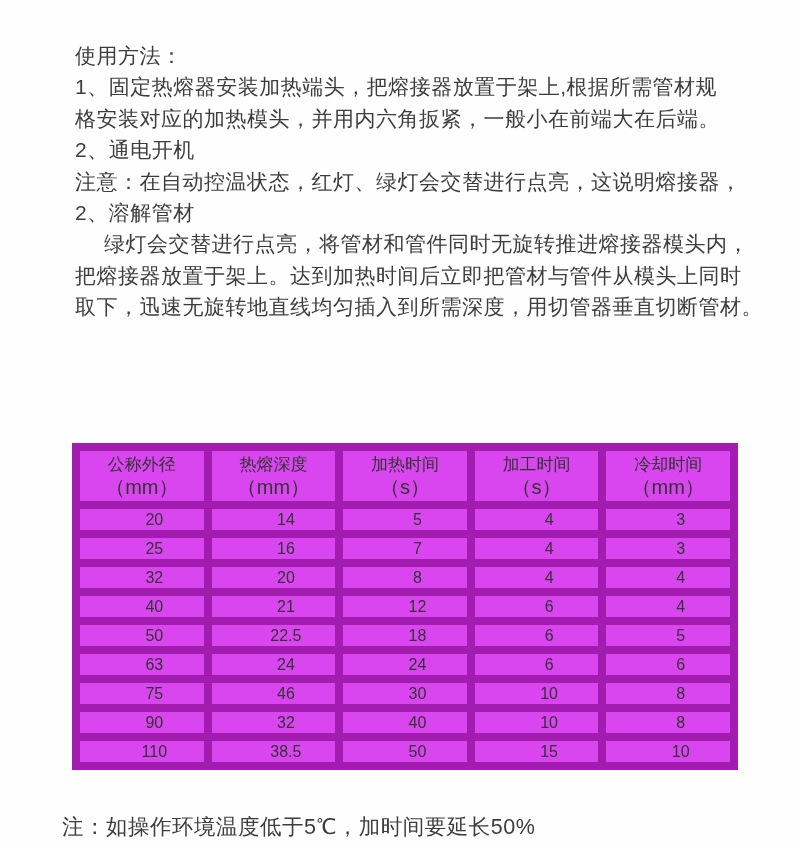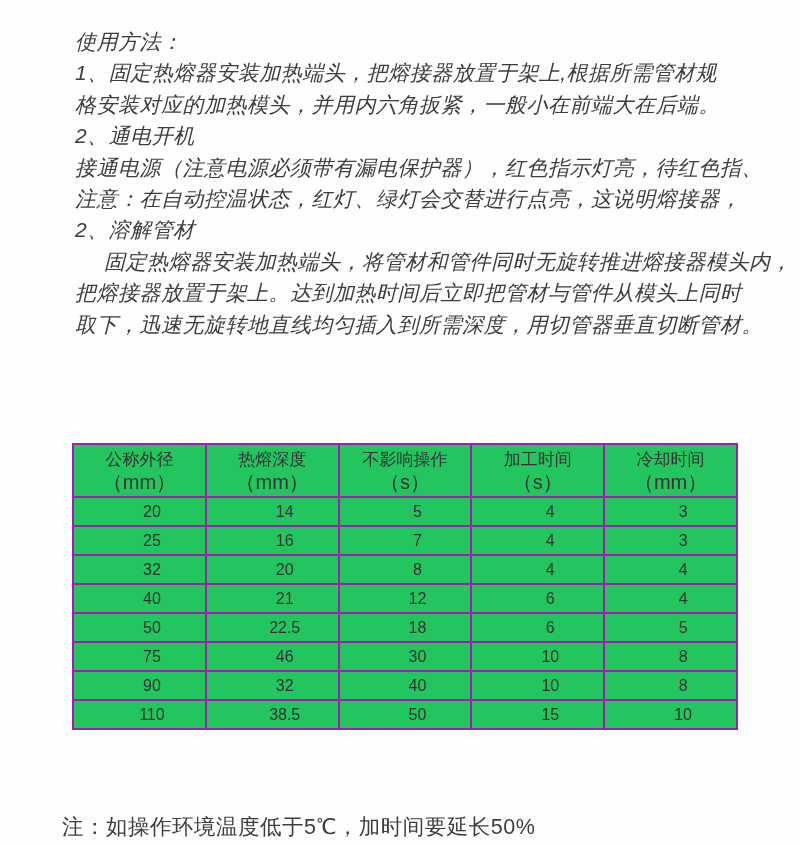--- a/index.html
+++ b/index.html
@@ -12,46 +12,45 @@
     overflow: hidden;
   }
   .page {
     position: relative;
     width: 800px;
     height: 845px;
     background: #fefefe;
   }
   .text-block {
     position: absolute;
-    top: 26px;
+    top: 40px;
     left: 75px;
     width: 690px;
     font-size: 21px;
     line-height: 31.4px;
     letter-spacing: 0.5px;
     white-space: nowrap;
-    font-style: italic;
   }
   .text-line { height: 31.4px; }
   .text-line.indent { padding-left: 29px; }
   .spec-table {
     position: absolute;
     top: 443px;
     left: 72px;
     border-collapse: collapse;
     table-layout: fixed;
     width: 666px;
     color: #333333;
   }
   .spec-table th, .spec-table td {
-    border: 2px solid #a21caf;
+    border: 8px solid #a21caf;
     text-align: center;
     vertical-align: middle;
     font-weight: normal;
-    background: #22c55e;
+    background: #d946ef;
   }
   .spec-table th {
     height: 53px;
     font-size: 17px;
     line-height: 23px;
     padding: 2px 0;
   }
   .spec-table td {
     height: 29px;
     font-size: 16px;
@@ -71,41 +70,40 @@
 </head>
 <body>
 
 <div class="page">
 
   <div class="text-block">
     <div class="text-line">使用方法：</div>
     <div class="text-line">1、固定热熔器安装加热端头，把熔接器放置于架上,根据所需管材规</div>
     <div class="text-line">格安装对应的加热模头，并用内六角扳紧，一般小在前端大在后端。</div>
     <div class="text-line">2、通电开机</div>
-    <div class="text-line">接通电源（注意电源必须带有漏电保护器），红色指示灯亮，待红色指、</div>
     <div class="text-line">注意：在自动控温状态，红灯、绿灯会交替进行点亮，这说明熔接器，</div>
     <div class="text-line">2、溶解管材</div>
-    <div class="text-line indent">固定热熔器安装加热端头，将管材和管件同时无旋转推进熔接器模头内，</div>
+    <div class="text-line indent">绿灯会交替进行点亮，将管材和管件同时无旋转推进熔接器模头内，</div>
     <div class="text-line">把熔接器放置于架上。达到加热时间后立即把管材与管件从模头上同时</div>
     <div class="text-line">取下，迅速无旋转地直线均匀插入到所需深度，用切管器垂直切断管材。</div>
   </div>
 
   <table class="spec-table">
     <thead>
       <tr>
         <th>
           <div>公称外径</div>
           <div class="header-unit">（mm）</div>
         </th>
         <th>
           <div>热熔深度</div>
           <div class="header-unit">（mm）</div>
         </th>
         <th>
-          <div>不影响操作</div>
+          <div>加热时间</div>
           <div class="header-unit">（s）</div>
         </th>
         <th>
           <div>加工时间</div>
           <div class="header-unit">（s）</div>
         </th>
         <th>
           <div>冷却时间</div>
           <div class="header-unit">（mm）</div>
         </th>
@@ -141,20 +139,27 @@
         <td>4</td>
       </tr>
       <tr>
         <td>50</td>
         <td>22.5</td>
         <td>18</td>
         <td>6</td>
         <td>5</td>
       </tr>
       <tr>
+        <td>63</td>
+        <td>24</td>
+        <td>24</td>
+        <td>6</td>
+        <td>6</td>
+      </tr>
+      <tr>
         <td>75</td>
         <td>46</td>
         <td>30</td>
         <td>10</td>
         <td>8</td>
       </tr>
       <tr>
         <td>90</td>
         <td>32</td>
         <td>40</td>

